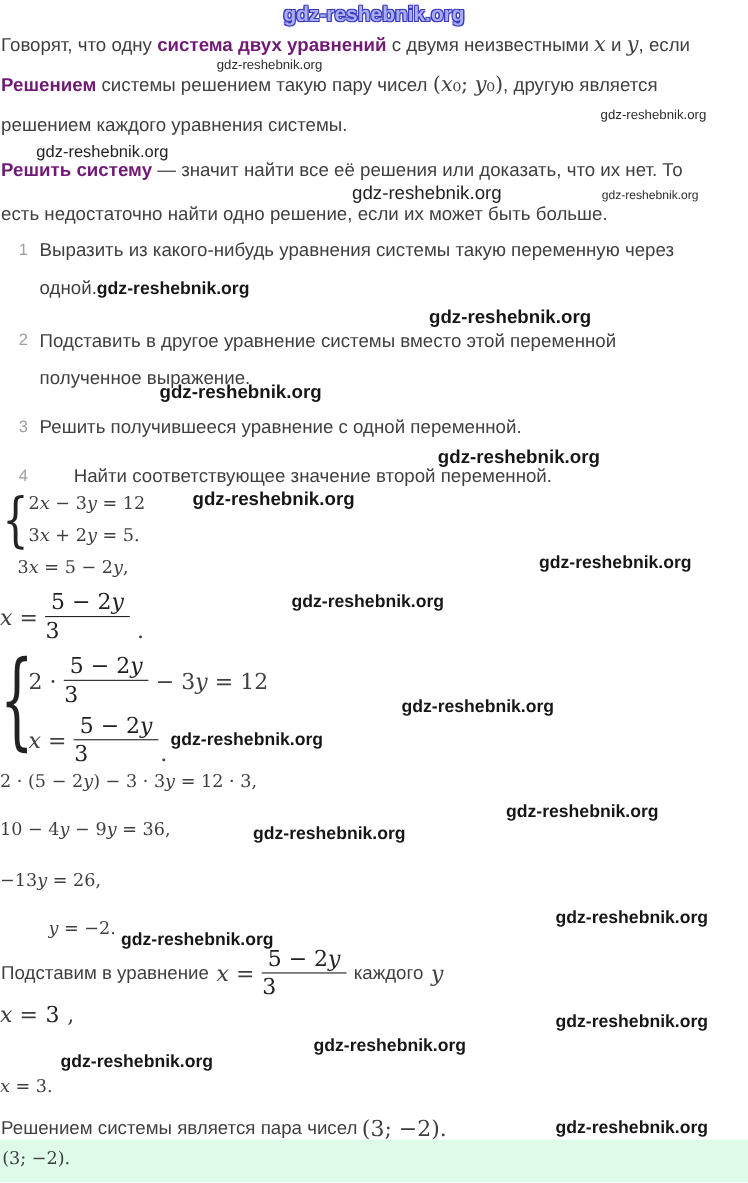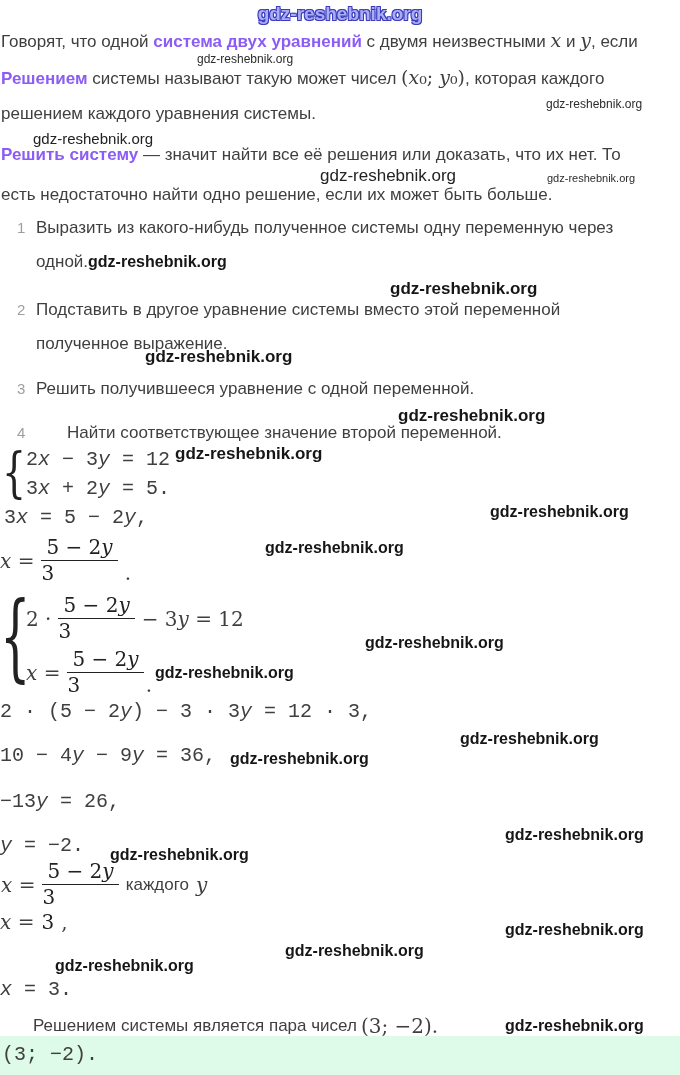--- a/index.html
+++ b/index.html
@@ -2,73 +2,73 @@
 <html><head>
 <meta charset="utf-8">
 <style>
   html,body { margin:0; padding:0; }
   body {
     width:680px; height:1075px; position:relative; overflow:hidden;
     background:#ffffff; font-family:"Liberation Sans", sans-serif;
     color:#3f3f3f;
   }
   .line { position:absolute; font-size:17px; white-space:nowrap; color:#3f3f3f; }
-  .line b { color:#8b5cf6; }
+  .line b { color:#701a75; }
   .stepnum { position:absolute; font-size:15px; color:#9e9e9e; }
   .wm { position:absolute; font-size:16px; font-weight:700; color:#161616; white-space:nowrap; }
   .wm.w-sm { font-size:12px; font-weight:400; color:#2c2c2c; }
   .wm.w-xs { font-size:11px; font-weight:400; color:#2c2c2c; }
   .wm.w-md { font-size:15px; font-weight:400; color:#222; }
   .wm.w-lg { font-size:17px; font-weight:400; color:#222; }
   .wm.w-b17 { font-size:17px; }
   .wm-header {
     position:absolute; top:3px; left:0; right:0; text-align:center;
     font-size:19px; font-weight:700; color:#a9adf4;
     text-shadow: 1px 1px 0 #3b3bbd, -1px -1px 0 #3b3bbd, 1px -1px 0 #3b3bbd, -1px 1px 0 #3b3bbd;
   }
   .math { font-family:"DejaVu Serif", serif; color:#222; }
   .mt { font-family:"DejaVu Serif", serif; }
   .mt i { font-style:italic; }
-  .mline { position:absolute; font-size:20px; white-space:nowrap;font-family:Liberation Mono, monospace; }
+  .mline { position:absolute; font-size:16px; white-space:nowrap; }
   .mrow { position:absolute; display:flex; align-items:center; gap:7px; font-size:20px; white-space:nowrap; }
   .frac { display:inline-block; text-align:left; line-height:1.15; }
   .frac .nm { display:block; padding:0 5px 1px 5px; border-bottom:1.4px solid #222; }
   .frac .dn { display:block; padding-top:1px; }
   .brace { position:absolute; font-family:"DejaVu Serif", serif; color:#222; line-height:1; font-weight:400; }
   .mix { font-family:"Liberation Sans", sans-serif; font-size:17px; color:#3f3f3f; }
   .answer-box { position:absolute; left:0; right:0; top:1036px; bottom:0; background:#ddfbe8; }
   .answer-box .mline { position:absolute; left:2px; top:7px; }
   .inline-wm { font-family:"Liberation Sans", sans-serif; font-size:16px; font-weight:700; color:#161616; }
 </style>
 </head>
 <body>
 
 <div class="wm-header">gdz-reshebnik.org</div>
 
-<div class="line" style="top:29px; left:1px;"><span>Говорят, что одной </span><b>система двух уравнений</b><span> с двумя неизвестными </span><span class="mt" style="font-size:19px;"><i>x</i></span><span> и </span><span class="mt" style="font-size:19px;"><i>y</i></span><span>, если</span></div>
+<div class="line" style="top:29px; left:1px;"><span>Говорят, что одну </span><b>система двух уравнений</b><span> с двумя неизвестными </span><span class="mt" style="font-size:19px;"><i>x</i></span><span> и </span><span class="mt" style="font-size:19px;"><i>y</i></span><span>, если</span></div>
 
 <div class="wm w-sm" style="top:52px; left:197px;">gdz-reshebnik.org</div>
 
-<div class="line" style="top:66px; left:1px;"><b>Решением</b><span> системы называют такую может чисел </span><span class="mt" style="font-size:19px;">(<i>x</i>₀; <i>y</i>₀)</span><span>, которая каждого</span></div>
+<div class="line" style="top:66px; left:1px;"><b>Решением</b><span> системы решением такую пару чисел </span><span class="mt" style="font-size:19px;">(<i>x</i>₀; <i>y</i>₀)</span><span>, другую является</span></div>
 
 <div class="wm w-sm" style="top:97px; left:546px;">gdz-reshebnik.org</div>
 
 <div class="line" style="top:104px; left:1px;">решением каждого уравнения системы.</div>
 
 <div class="wm w-md" style="top:130px; left:33px;">gdz-reshebnik.org</div>
 
 <div class="line" style="top:145px; left:1px;"><b>Решить систему</b><span> — значит найти все её решения или доказать, что их нет. То</span></div>
 
 <div class="wm w-lg" style="top:166px; left:320px;">gdz-reshebnik.org</div>
 <div class="wm w-xs" style="top:172px; left:547px;">gdz-reshebnik.org</div>
 
 <div class="line" style="top:185px; left:1px;text-align:right;">есть недостаточно найти одно решение, если их может быть больше.</div>
 
 <div class="stepnum" style="top:219px; left:17px;">1</div>
-<div class="line" style="top:218px; left:36px;">Выразить из какого-нибудь полученное системы одну переменную через</div>
+<div class="line" style="top:218px; left:36px;">Выразить из какого-нибудь уравнения системы такую переменную через</div>
 <div class="line" style="top:252px; left:36px;"><span>одной.</span><span class="inline-wm">gdz-reshebnik.org</span></div>
 
 <div class="wm w-b17" style="top:279px; left:390px;">gdz-reshebnik.org</div>
 
 <div class="stepnum" style="top:301px; left:17px;">2</div>
 <div class="line" style="top:300px; left:36px;">Подставить в другое уравнение системы вместо этой переменной</div>
 <div class="line" style="top:334px; left:36px;">полученное выражение.</div>
 
 <div class="wm w-b17" style="top:347px; left:145px;">gdz-reshebnik.org</div>
 
@@ -78,21 +78,21 @@
 <div class="wm w-b17" style="top:406px; left:398px;">gdz-reshebnik.org</div>
 
 <div class="stepnum" style="top:424px; left:17px;">4</div>
 <div class="line" style="top:423px; left:36px;margin-left:31px;">Найти соответствующее значение второй переменной.</div>
 
 <div class="brace" style="top:446px; left:2px; font-size:54px; transform:scaleX(0.7); transform-origin:left top;">{</div>
 <div class="mline mt" style="top:448px; left:26px;">2<i>x</i> − 3<i>y</i> = 12</div>
 <div class="mline mt" style="top:477px; left:26px;">3<i>x</i> + 2<i>y</i> = 5.</div>
 <div class="wm w-b17" style="top:444px; left:175px;">gdz-reshebnik.org</div>
 
-<div class="mline mt" style="top:506px; left:4px;">3<i>x</i> = 5 − 2<i>y</i>,</div>
+<div class="mline mt" style="top:506px; left:16px;">3<i>x</i> = 5 − 2<i>y</i>,</div>
 <div class="wm" style="top:503px; left:490px;">gdz-reshebnik.org</div>
 
 <div class="mrow" style="top:536px; left:0px;">
   <span class="mt"><i>x</i> =</span>
   <span class="frac math">
       <span class="nm mt">5 − 2<i>y</i></span>
       <span class="dn mt">3</span>
     </span>
   <span class="mt" style="align-self:flex-end;">.</span>
 </div>
@@ -120,24 +120,25 @@
 
 <div class="mline mt" style="top:700px; left:0px;">2 · (5 − 2<i>y</i>) − 3 · 3<i>y</i> = 12 · 3,</div>
 
 <div class="wm" style="top:730px; left:460px;">gdz-reshebnik.org</div>
 <div class="mline mt" style="top:744px; left:0px;">10 − 4<i>y</i> − 9<i>y</i> = 36,</div>
 <div class="wm" style="top:750px; left:230px;">gdz-reshebnik.org</div>
 
 <div class="mline mt" style="top:790px; left:0px;">−13<i>y</i> = 26,</div>
 
 <div class="wm" style="top:826px; left:505px;">gdz-reshebnik.org</div>
-<div class="mline mt" style="top:834px; left:0px;"><i>y</i> = −2.</div>
+<div class="mline mt" style="top:834px; left:0px;padding-left:44px;"><i>y</i> = −2.</div>
 <div class="wm" style="top:846px; left:110px;">gdz-reshebnik.org</div>
 
 <div class="mrow" style="top:860px; left:1px;">
+  <span class="mix">Подставим в уравнение </span>
   <span class="mt"><i>x</i> =</span>
   <span class="frac math">
       <span class="nm mt">5 − 2<i>y</i></span>
       <span class="dn mt">3</span>
     </span>
   <span class="mix"> каждого </span>
   <span class="mt"><i>y</i></span>
 </div>
 
 <div class="mrow" style="top:910px; left:0px;">
@@ -146,21 +147,21 @@
       <span class="dn mt">3</span>
     </span>
   <span class="mt" style="align-self:flex-end;">,</span>
 </div>
 <div class="wm" style="top:921px; left:505px;">gdz-reshebnik.org</div>
 <div class="wm" style="top:942px; left:285px;">gdz-reshebnik.org</div>
 <div class="wm" style="top:957px; left:55px;">gdz-reshebnik.org</div>
 
 <div class="mline mt" style="top:978px; left:0px;"><i>x</i> = 3.</div>
 
-<div class="mrow" style="top:1014px; left:1px; gap:4px;padding-left:32px;">
+<div class="mrow" style="top:1014px; left:1px; gap:4px;">
   <span class="mix">Решением системы является пара чисел </span>
   <span class="mt" style="font-size:20px;">(3; −2).</span>
 </div>
 <div class="wm" style="top:1017px; left:505px;">gdz-reshebnik.org</div>
 
 <div class="answer-box">
   <div class="mline mt">(3; −2).</div>
 </div>
 
 </body></html>

